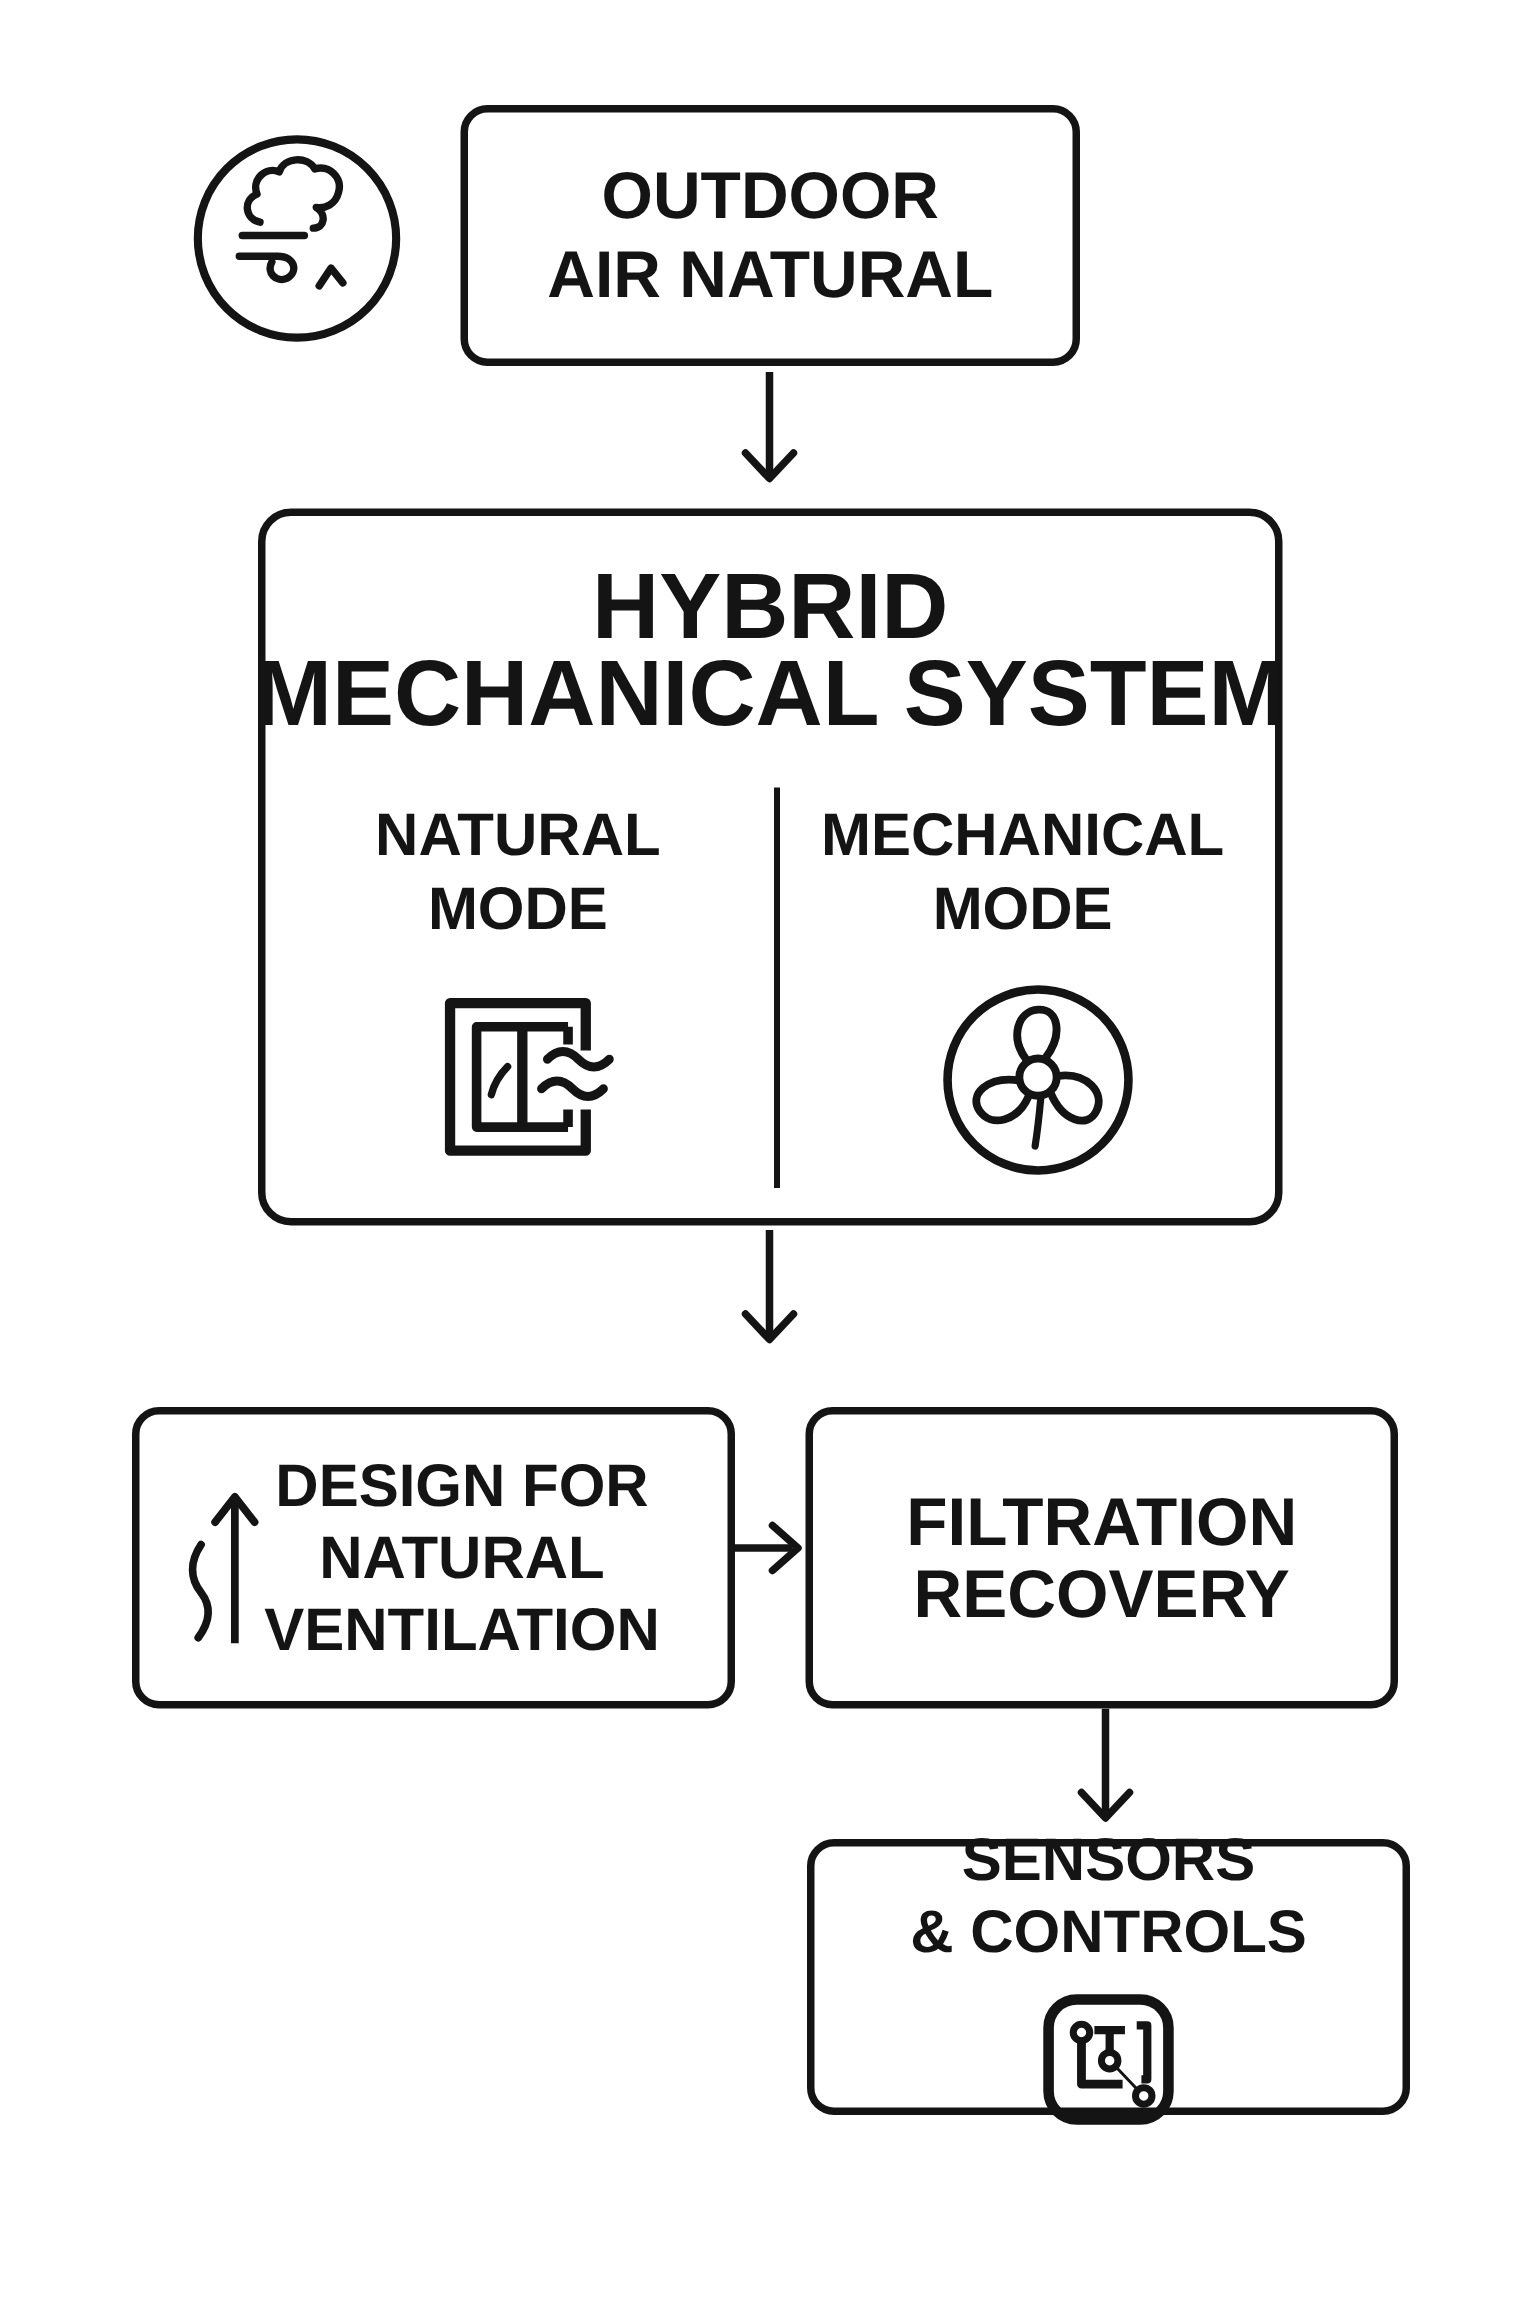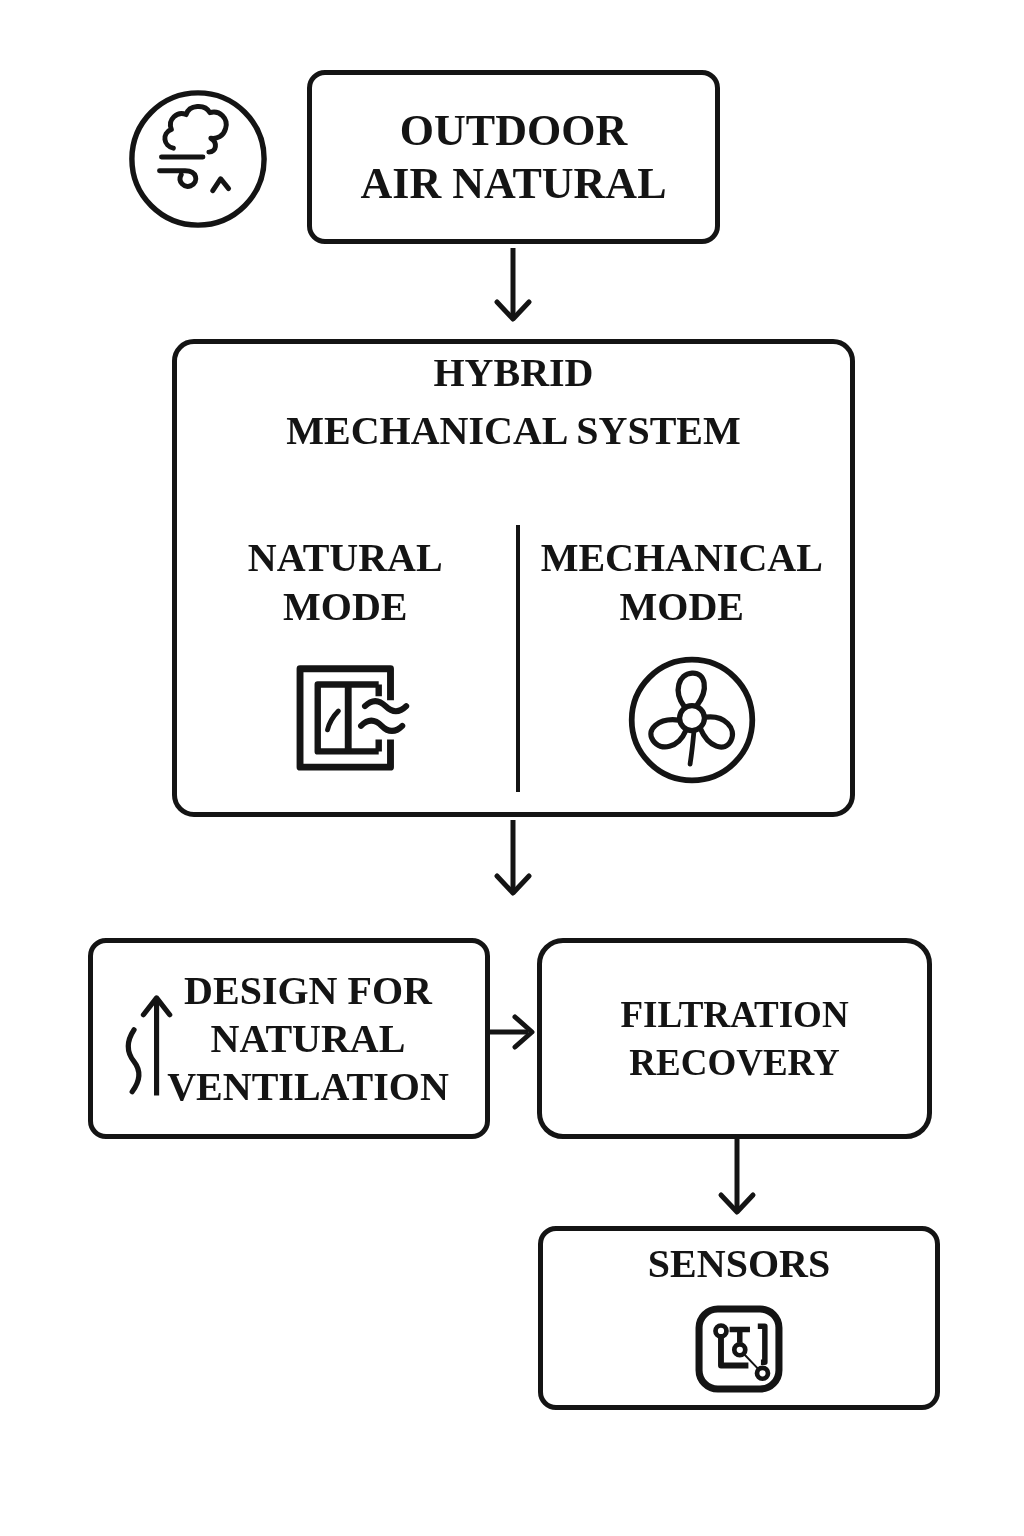--- a/index.html
+++ b/index.html
@@ -12,48 +12,48 @@
     overflow:hidden;
   }
   .box{
     position:absolute;
     box-sizing:border-box;
     border:5px solid #141414;
     border-radius:18px;
     background:#ffffff;
     display:flex;flex-direction:column;
     align-items:center;justify-content:center;
-    font-weight:700;text-align:center;font-family:Liberation Serif, serif;
+    font-weight:700;text-align:center;
   }
   .line{white-space:nowrap;}
   svg{display:block;}
   .stroke{fill:none;stroke:#141414;stroke-linecap:round;stroke-linejoin:round;}
   .butt{stroke-linecap:butt;}
 
   
   #wind-badge{position:absolute;left:124px;top:85px;width:148px;height:148px;}
 
   
   #outdoor-box{left:307px;top:70px;width:413px;height:174px;font-size:44px;line-height:53px;}
 
   
   #hybrid-box{left:172px;top:339px;width:683px;height:478px;border-radius:22px;justify-content:flex-start;}
-  #hybrid-title{font-size:40px;line-height:58px;}
+  #hybrid-title{margin-top:32px;font-size:62px;line-height:58px;}
   #hybrid-divider{position:absolute;left:339px;top:181px;width:4px;height:267px;background:#141414;}
   .mode-col{position:absolute;top:189px;width:50%;display:flex;flex-direction:column;align-items:center;font-size:40px;line-height:49px;}
   #natural-col{left:0;}
   #mechanical-col{left:50%;}
   #window-icon-wrap{margin-top:26px;transform:translateX(16px);}
   #fan-icon-wrap{margin-top:22px;transform:translateX(10px);}
 
   
   #design-box{left:88px;top:938px;width:402px;height:201px;font-size:40px;line-height:48px;}
   #design-text{padding-left:38px;}
   #stack-icon{position:absolute;left:24px;top:38px;}
-  #filtration-box{left:537px;top:938px;width:395px;height:201px;font-size:37px;line-height:48px;border-radius:26px;}
+  #filtration-box{left:537px;top:938px;width:395px;height:201px;font-size:45px;line-height:48px;}
 
   
   #sensors-box{left:538px;top:1226px;width:402px;height:184px;font-size:40px;line-height:48px;}
   #circuit-icon-wrap{margin-top:14px;}
 
   
   .connector{position:absolute;}
   #arrow-oaq{left:491px;top:248px;}
   #arrow-hybrid{left:491px;top:820px;}
   #arrow-design-filtration{left:488px;top:1010px;}
@@ -161,20 +161,21 @@
 
   <div class="connector" id="arrow-filtration-sensors">
     <svg width="44" height="86" viewBox="0 0 44 86">
       <path class="stroke butt" stroke-width="5" d="M22 0 V70"></path>
       <path class="stroke" stroke-width="5" d="M6 56 L22 73 L38 56"></path>
     </svg>
   </div>
 
   <div class="box" id="sensors-box">
     <div class="line">SENSORS</div>
+    <div class="line">&amp; CONTROLS</div>
     <div id="circuit-icon-wrap">
       <svg width="94" height="94" viewBox="0 0 120 120">
         <rect class="stroke" x="9" y="9" width="102" height="102" rx="24" stroke-width="9"></rect>
         <path class="stroke butt" stroke-width="7.5" d="M37 45 V81 H72"></path>
         <path class="stroke butt" stroke-width="7" d="M48 35 H74 M61 35 V52"></path>
         <path class="stroke butt" stroke-width="7" d="M84 31 H93 V77 H88"></path>
         <path class="stroke" stroke-width="2.5" d="M66 66 L86 87"></path>
         <circle cx="37" cy="37" r="7" fill="#ffffff" stroke="#141414" stroke-width="6"></circle>
         <circle cx="61" cy="61" r="7" fill="#ffffff" stroke="#141414" stroke-width="6"></circle>
         <circle cx="90" cy="91" r="7" fill="#ffffff" stroke="#141414" stroke-width="6"></circle>

